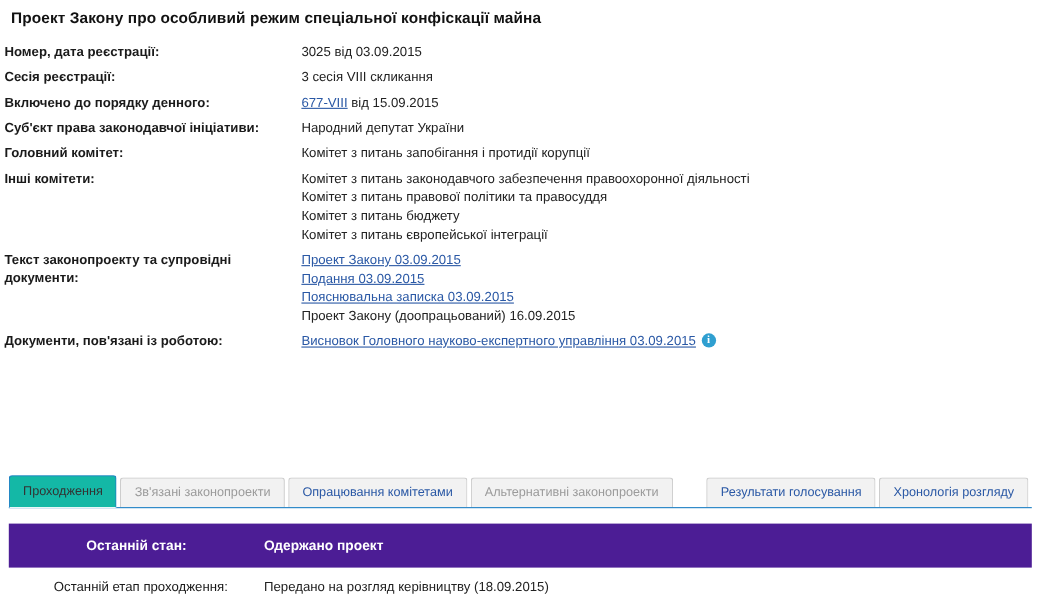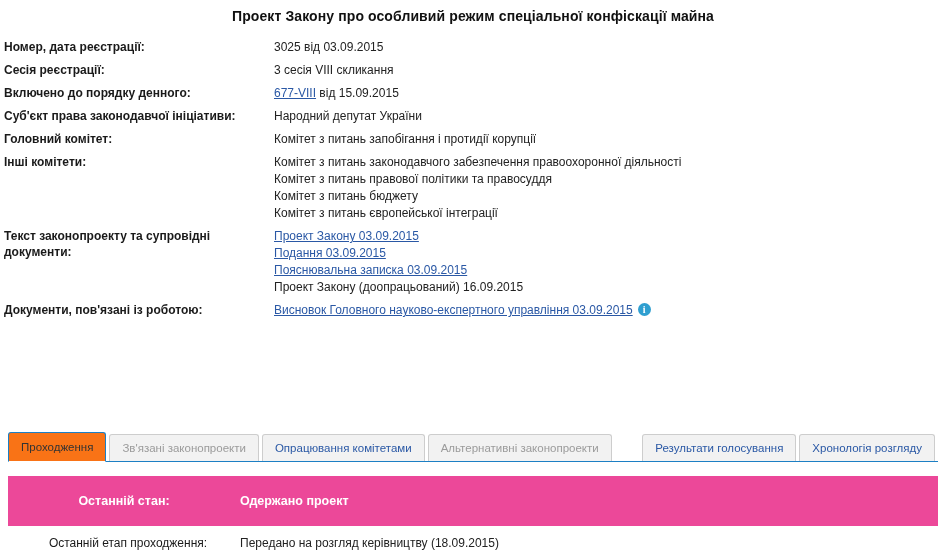--- a/index.html
+++ b/index.html
@@ -14,21 +14,20 @@
     font-size: 12px;
     color: #222222;
     overflow: hidden;
   }
   .page {
     position: relative;
     width: 946px;
     height: 552px;
   }
   .doc-title {
-    text-align: center;
     font-size: 14px;
     font-weight: bold;
     color: #111111;
     padding: 8px 10px 12px 10px;
     letter-spacing: 0.1px;
   }
   table.meta {
     border-collapse: collapse;
     margin-left: 4px;
     width: 938px;
@@ -95,44 +94,44 @@
     color: #2a58a5;
     background: #f2f2f2;
     border: 1px solid #cdcdcd;
     border-bottom: none;
     margin-right: 3px;
     border-radius: 3px 3px 0 0;
     cursor: pointer;
     white-space: nowrap;
   }
   .tab.active {
-    background: #f97316;
+    background: #14b8a6;
     color: #333333;
     border-color: #1c7fc4;
     border-bottom: 1px solid #ffffff;
     height: 28px;
     line-height: 28px;
     position: relative;
     top: 1px;
     font-weight: normal;
   }
   .tab.disabled {
     color: #9b9b9b;
     cursor: default;
   }
   .tab.right {
     margin-right: 3px;
   }
   .tab-spacer { flex: 1 1 auto; }
   
   .status-bar {
     margin-top: 14px;
-    background: #ec4899;
+    background: #4c1d95;
     color: #ffffff;
-    height: 50px;
+    height: 40px;
     display: flex;
     align-items: center;
     font-weight: bold;
     font-size: 12.5px;
   }
   .status-left {
     width: 232px;
     text-align: center;
   }
   .status-right {

